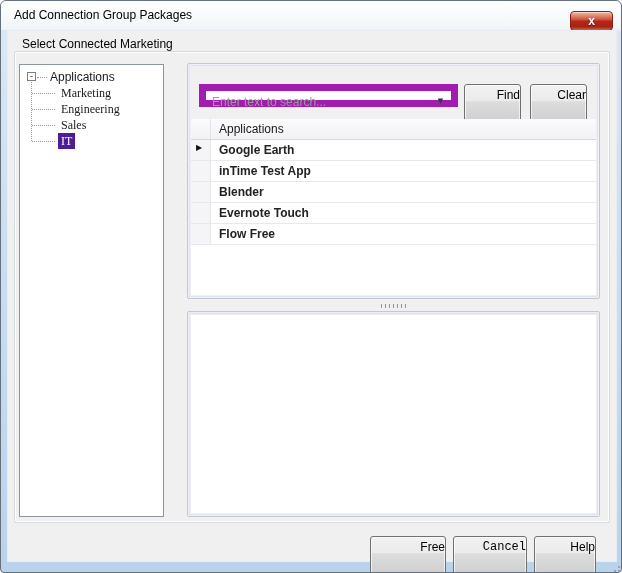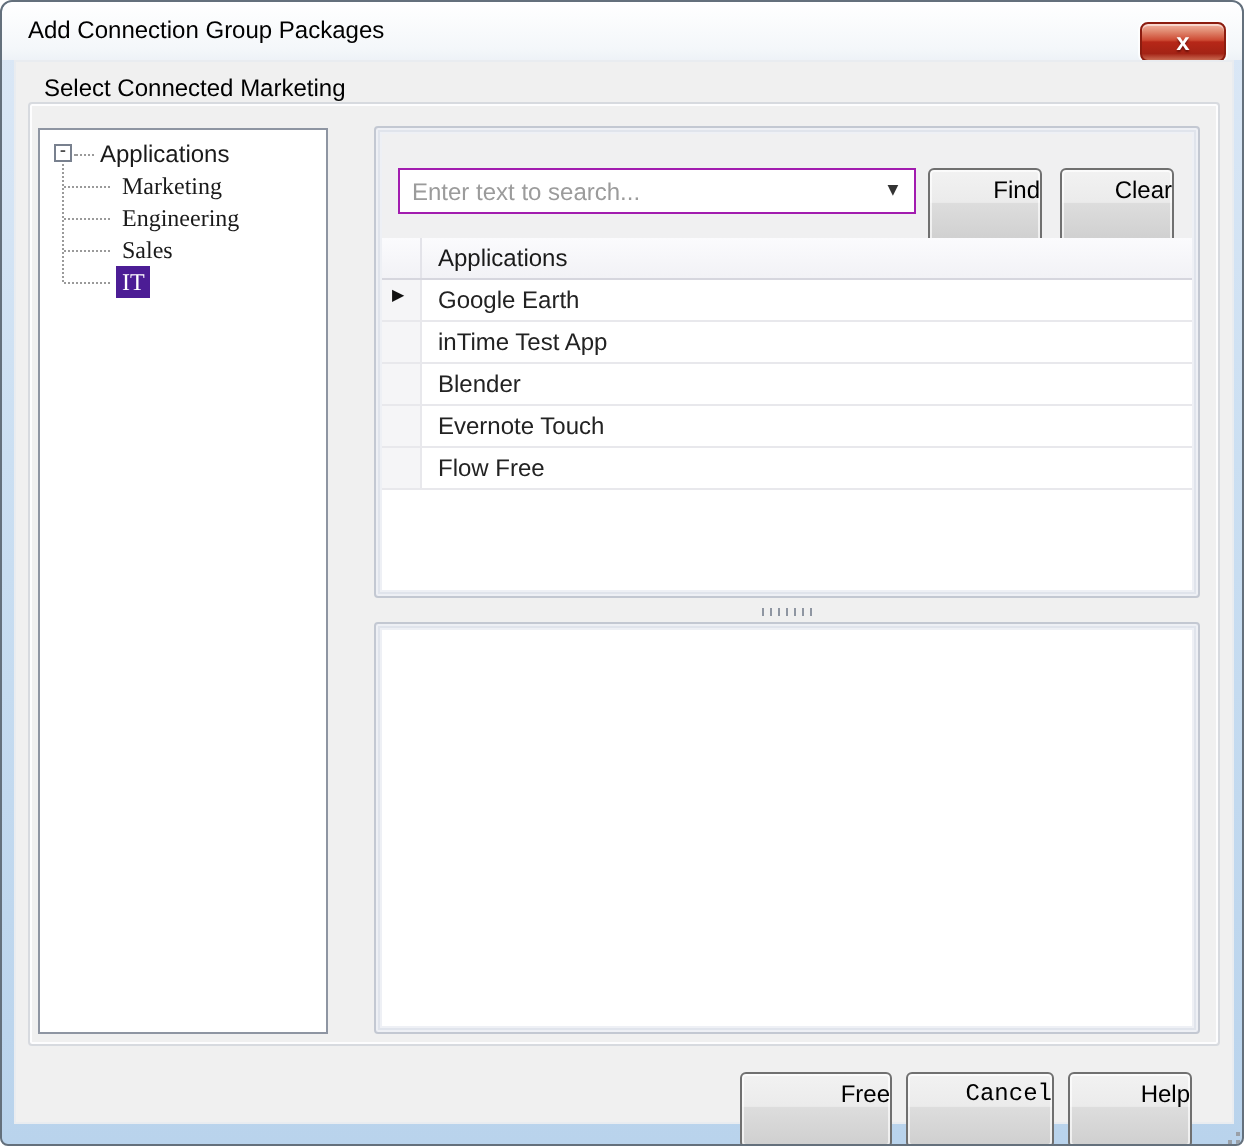--- a/index.html
+++ b/index.html
@@ -47,21 +47,21 @@
   .tree-child .lbl { position:absolute; left:38px; padding:0 3px;font-family:Liberation Serif, serif; }
   .tree-child .lbl.selected { background:#4c1d95; color:#fff; }
 
   
   .panel { position:absolute; left:179px; width:413px; border:1px solid #c3c8d2; border-radius:2px;
            box-shadow:inset 0 0 0 1px #eef0f5, inset 0 0 0 2px #e0e4ec, inset 0 0 0 3px #eef0f5; }
   .panel-top { top:32px; height:236px; background:#f0f0f1; }
   .panel-bottom { top:280px; height:206px; background:#fff; }
 
   .search-combo { position:absolute; left:11px; top:20px; width:259px; height:23px;
-                  background:#fff; border:1px solid #a21caf;padding-left:44px; }
+                  background:#fff; border:7px solid #a21caf;padding-left:44px; }
   .search-input { position:absolute; left:0; top:0; width:238px; height:21px; border:none; outline:none;
                   padding:0 6px; font:12px "Liberation Sans","DejaVu Sans",sans-serif; color:#333; background:transparent; }
   .search-input::placeholder { color:#9b9b9b; opacity:1; }
   .combo-arrow { position:absolute; right:2px; top:0; width:17px; height:21px; text-align:center; line-height:21px;
                  font-family:"DejaVu Sans",sans-serif; font-size:7px; color:#333; cursor:pointer; }
 
   .btn { position:absolute; height:38px; border:1px solid #707070; border-radius:3px;
          background:linear-gradient(#f2f2f2,#ebebeb 45%,#dddddd 46%,#cfcfcf);
          box-shadow:inset 0 0 0 1px rgba(255,255,255,.65);
          font:12px "Liberation Sans","DejaVu Sans",sans-serif; color:#000; text-align:right; line-height:21px; cursor:pointer; }
@@ -71,21 +71,21 @@
   
   .grid { position:absolute; left:3px; right:3px; top:55px; bottom:3px; background:#fff; overflow:hidden; }
   .grid-header { display:flex; height:21px; background:linear-gradient(#fbfbfd,#f2f2f6);
                  border-bottom:1px solid #d6d6de; }
   .grid-header .ind { width:20px; border-right:1px solid #e3e3e9; }
   .grid-header .col { flex:1; line-height:20px; padding-left:8px; color:#1a1a1a; }
   .grid-row { display:flex; height:21px; border-bottom:1px solid #e8e8ec; background:#fff; cursor:default; }
   .grid-row .ind { width:20px; border-right:1px solid #e8e8ec; background:#f5f5f7; position:relative; }
   .grid-row .ind .arrow { position:absolute; left:5px; top:3px; font-family:"DejaVu Sans",sans-serif;
                           font-size:8px; color:#111; }
-  .grid-row .cell { flex:1; line-height:20px; padding-left:8px; color:#222; }
+  .grid-row .cell { flex:1; line-height:20px; padding-left:8px; color:#222;font-weight:bold; }
 
   
   .splitter { position:absolute; left:179px; top:270px; width:413px; height:9px; cursor:row-resize; }
   .splitter .grip { position:absolute; left:50%; top:3px; width:26px; height:4px; margin-left:-13px;
                     background:repeating-linear-gradient(90deg,#8f96a2 0 1px,transparent 1px 4px); }
 
   
   .btn-apply  { left:362px; top:505px; width:76px; }
   .btn-cancel { left:445px; top:505px; width:74px;font-family:Liberation Mono, monospace; }
   .btn-help   { left:526px; top:505px; width:62px; }

